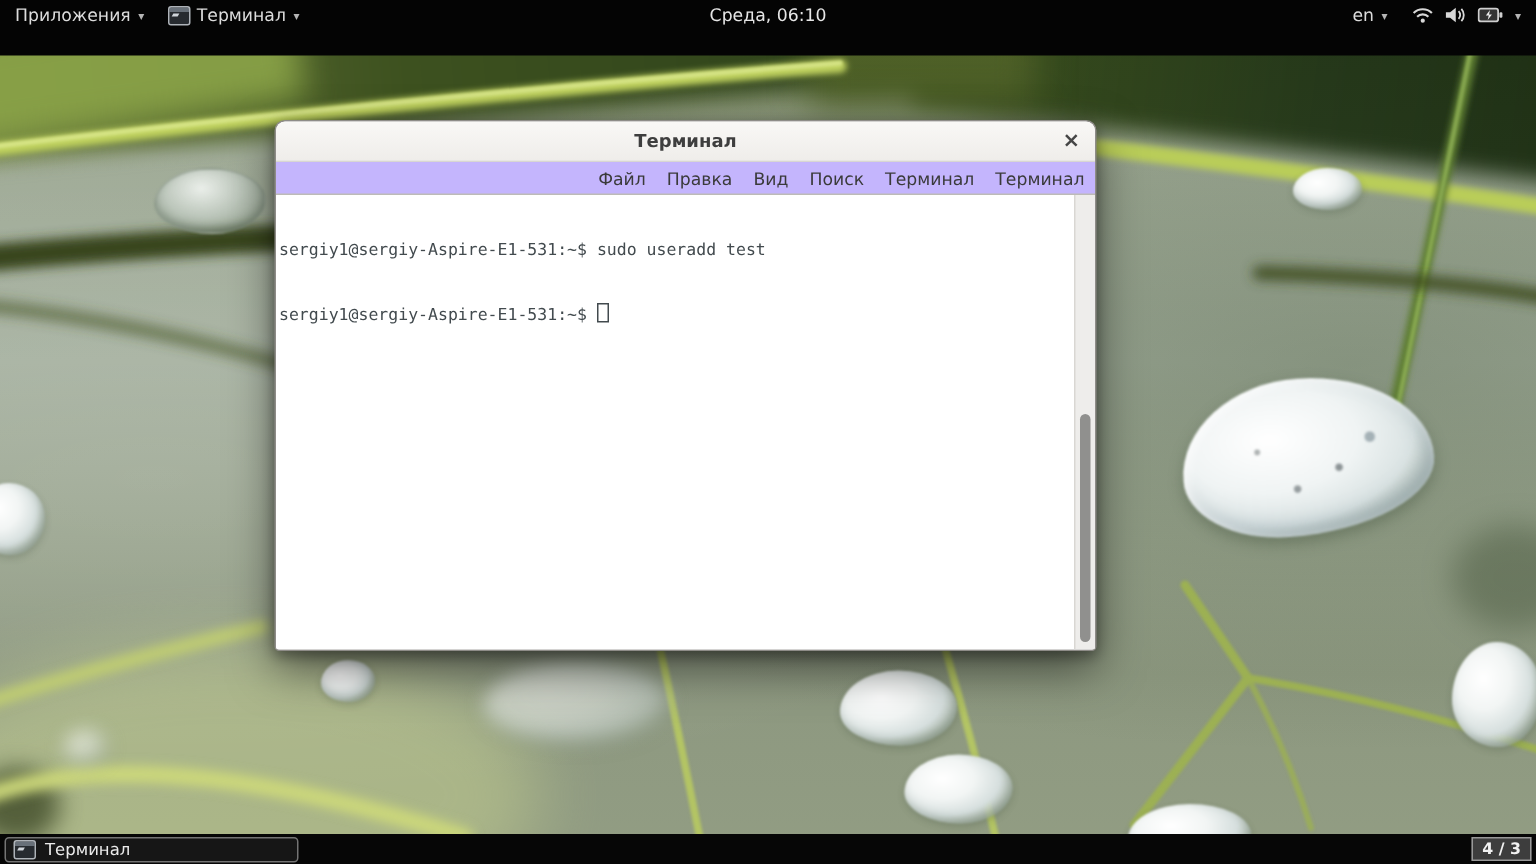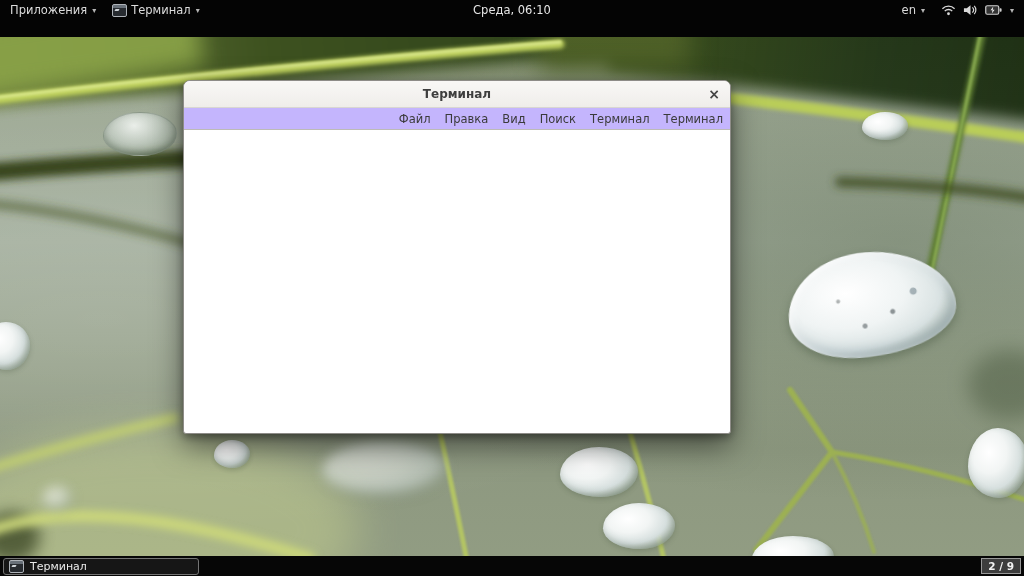--- a/index.html
+++ b/index.html
@@ -209,25 +209,32 @@
       <span class="close">×</span>
     </div>
     <nav class="menubar">
       <span class="menu-item">Файл</span>
       <span class="menu-item">Правка</span>
       <span class="menu-item">Вид</span>
       <span class="menu-item">Поиск</span>
       <span class="menu-item">Терминал</span>
       <span class="menu-item">Терминал</span>
     </nav>
+    <div class="term">
+      <div class="tline"><span>sergiy1@sergiy-Aspire-E1-531:~$</span><span> sudo useradd test</span></div>
+      <div class="tline"><span>sergiy1@sergiy-Aspire-E1-531:~$</span><span> </span><span class="cursor"></span></div>
+      <div class="scrollbar">
+        <div class="thumb"></div>
+      </div>
+    </div>
   </section>
 
   <footer class="taskbar">
     <div class="task-btn">
       <span class="term-icon">
           <i></i>
         </span>
       <span>Терминал</span>
     </div>
-    <div class="workspace">2 / 9</div>
+    <div class="workspace">4 / 3</div>
   </footer>
 
 </div>
 
 </body></html>

